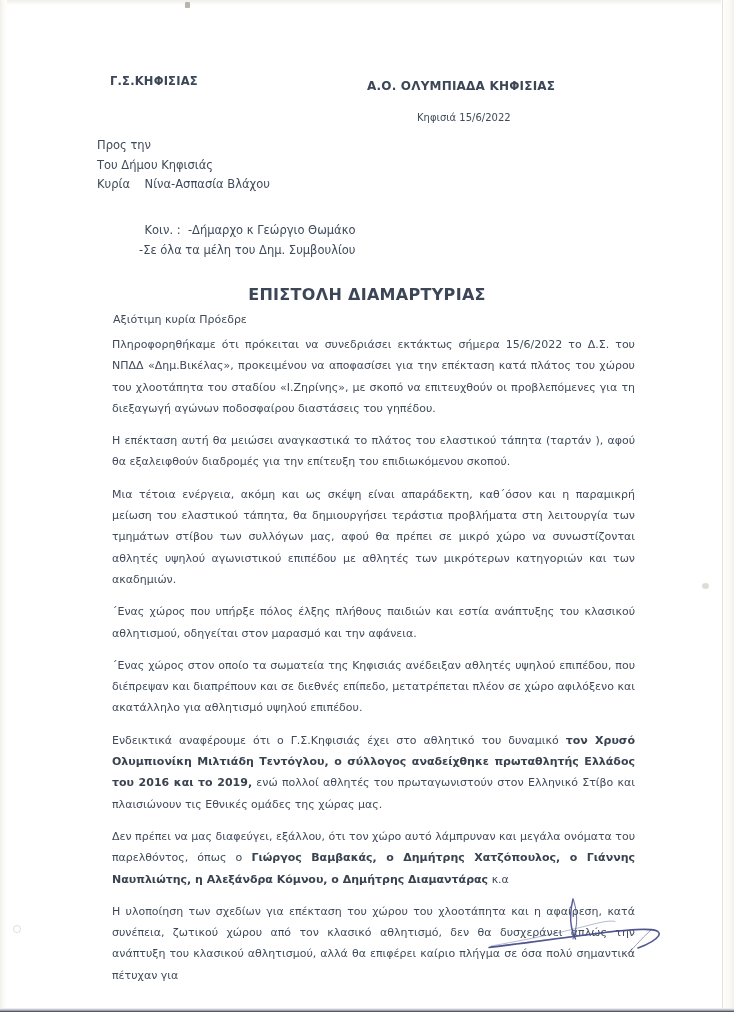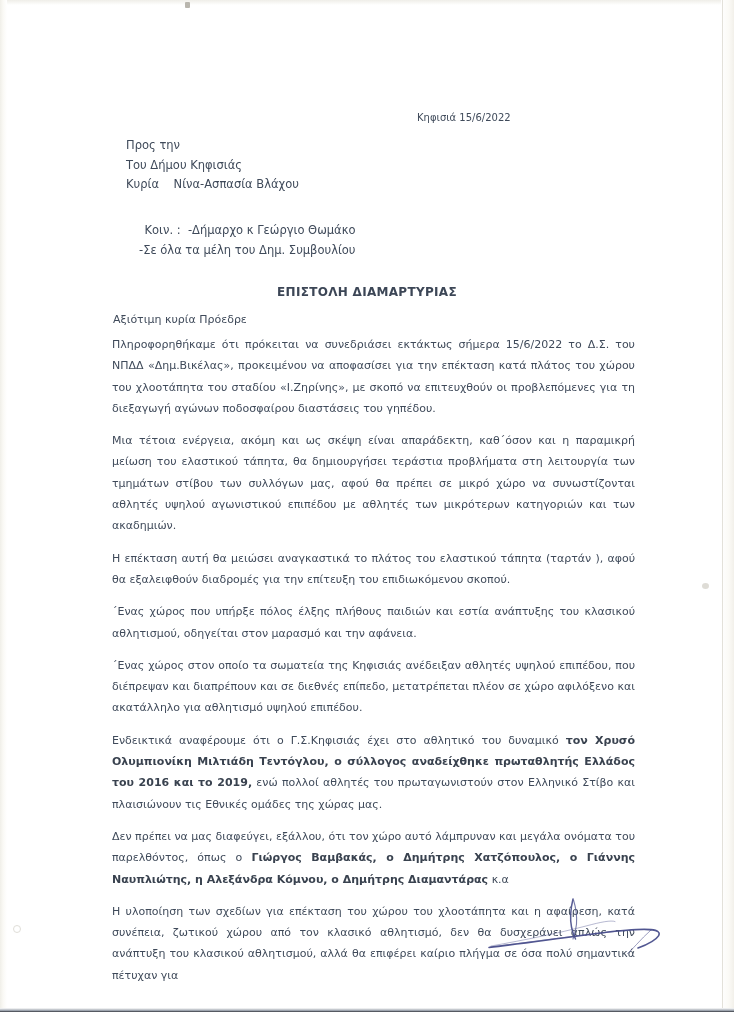--- a/index.html
+++ b/index.html
@@ -107,21 +107,21 @@
     left: 417px;
     top: 112px;
     font-size: 10px;
     color: #3f4a5a;
     white-space: nowrap;
   }
 
   
   .addressee {
     position: absolute;
-    left: 126px;
+    left: 97px;
     top: 136px;
     font-size: 11.5px;
     line-height: 19.5px;
     color: #3f4a5a;
   }
   .addressee div { white-space: pre; }
 
   .cc-block {
     position: absolute;
     left: 111px;
@@ -134,21 +134,21 @@
   .cc-block div { white-space: pre; }
   .cc-indent { padding-left: 28px; }
 
   
   .doc-title {
     position: absolute;
     left: 0;
     top: 285px;
     width: 734px;
     text-align: center;
-    font-size: 12px;
+    font-size: 16px;
     font-weight: bold;
     letter-spacing: 0.3px;
     color: #3c4656;
   }
 
   .salutation {
     position: absolute;
     left: 113px;
     top: 313px;
     font-size: 11px;
@@ -188,42 +188,46 @@
 <div id="page">
 
   <div class="scan-edge-top"></div>
   <div class="scan-edge-left"></div>
   <div class="scan-edge-right"></div>
   <div class="scan-edge-bottom"></div>
   <div class="scan-tick"></div>
   <div class="smudge"></div>
   <div class="smudge2"></div>
 
+  <div class="letterhead">
+    <div class="club-left">Γ.Σ.ΚΗΦΙΣΙΑΣ</div>
+    <div class="club-right">Α.Ο. ΟΛΥΜΠΙΑΔΑ ΚΗΦΙΣΙΑΣ</div>
+  </div>
 
   <div class="date-line">Κηφισιά 15/6/2022</div>
 
   <div class="addressee">
     <div>Προς την</div>
     <div>Του Δήμου Κηφισιάς</div>
     <div>Κυρία    Νίνα-Ασπασία Βλάχου</div>
   </div>
 
   <div class="cc-block">
     <div>Κοιν. :  -Δήμαρχο κ Γεώργιο Θωμάκο</div>
     <div class="cc-indent">-Σε όλα τα μέλη του Δημ. Συμβουλίου</div>
   </div>
 
   <div class="doc-title">ΕΠΙΣΤΟΛΗ ΔΙΑΜΑΡΤΥΡΙΑΣ</div>
 
   <div class="salutation">Αξιότιμη κυρία Πρόεδρε</div>
 
   <div class="body-text">
     <p>Πληροφορηθήκαμε ότι πρόκειται να συνεδριάσει εκτάκτως σήμερα 15/6/2022 το Δ.Σ. του ΝΠΔΔ «Δημ.Βικέλας», προκειμένου να αποφασίσει για την επέκταση κατά πλάτος του χώρου του χλοοτάπητα του σταδίου  «Ι.Ζηρίνης», με σκοπό να επιτευχθούν οι προβλεπόμενες για τη διεξαγωγή αγώνων ποδοσφαίρου διαστάσεις του γηπέδου.</p>
+    <p>Η επέκταση αυτή θα μειώσει αναγκαστικά το πλάτος  του ελαστικού τάπητα (ταρτάν ), αφού θα εξαλειφθούν διαδρομές για την επίτευξη του επιδιωκόμενου σκοπού.</p>
     <p>Μια τέτοια ενέργεια, ακόμη και ως σκέψη είναι απαράδεκτη,  καθ΄όσον και η παραμικρή μείωση του ελαστικού τάπητα, θα δημιουργήσει τεράστια προβλήματα  στη λειτουργία των τμημάτων στίβου των συλλόγων μας, αφού θα πρέπει σε μικρό χώρο να συνωστίζονται  αθλητές υψηλού αγωνιστικού επιπέδου με αθλητές των μικρότερων κατηγοριών και  των ακαδημιών.</p>
-    <p>Η επέκταση αυτή θα μειώσει αναγκαστικά το πλάτος  του ελαστικού τάπητα (ταρτάν ), αφού θα εξαλειφθούν διαδρομές για την επίτευξη του επιδιωκόμενου σκοπού.</p>
     <p>΄Ενας χώρος που υπήρξε  πόλος έλξης πλήθους παιδιών και εστία ανάπτυξης του κλασικού αθλητισμού, οδηγείται στον μαρασμό και την αφάνεια.</p>
     <p>΄Ενας χώρος στον οποίο τα σωματεία της Κηφισιάς ανέδειξαν αθλητές υψηλού επιπέδου, που διέπρεψαν και διαπρέπουν και σε διεθνές επίπεδο, μετατρέπεται πλέον σε χώρο αφιλόξενο και ακατάλληλο για αθλητισμό υψηλού επιπέδου.</p>
     <p><span>Ενδεικτικά αναφέρουμε ότι ο Γ.Σ.Κηφισιάς   έχει στο αθλητικό του δυναμικό </span><b>τον Χρυσό Ολυμπιονίκη Μιλτιάδη Τεντόγλου, ο σύλλογος αναδείχθηκε πρωταθλητής Ελλάδος του 2016 και το 2019,</b><span> ενώ πολλοί αθλητές του πρωταγωνιστούν στον Ελληνικό Στίβο και πλαισιώνουν  τις Εθνικές ομάδες της χώρας μας.</span></p>
     <p><span>Δεν πρέπει να μας διαφεύγει, εξάλλου, ότι τον χώρο αυτό λάμπρυναν και  μεγάλα ονόματα του παρελθόντος, όπως ο </span><b>Γιώργος Βαμβακάς, ο Δημήτρης Χατζόπουλος, ο Γιάννης Ναυπλιώτης, η Αλεξάνδρα Κόμνου, ο Δημήτρης Διαμαντάρας</b><span> κ.α</span></p>
     <p class="last">Η υλοποίηση των σχεδίων για επέκταση του χώρου του χλοοτάπητα και η αφαίρεση, κατά συνέπεια, ζωτικού χώρου από τον κλασικό αθλητισμό, δεν θα δυσχεράνει απλώς την ανάπτυξη του κλασικού αθλητισμού, αλλά θα επιφέρει καίριο πλήγμα σε όσα  πολύ σημαντικά πέτυχαν για</p>
   </div>
 
   <div class="signature">
     <svg width="230" height="75" viewBox="0 0 230 75" aria-hidden="true">
       <g fill="none" stroke="#4a4f8c" stroke-linecap="round" stroke-linejoin="round">

